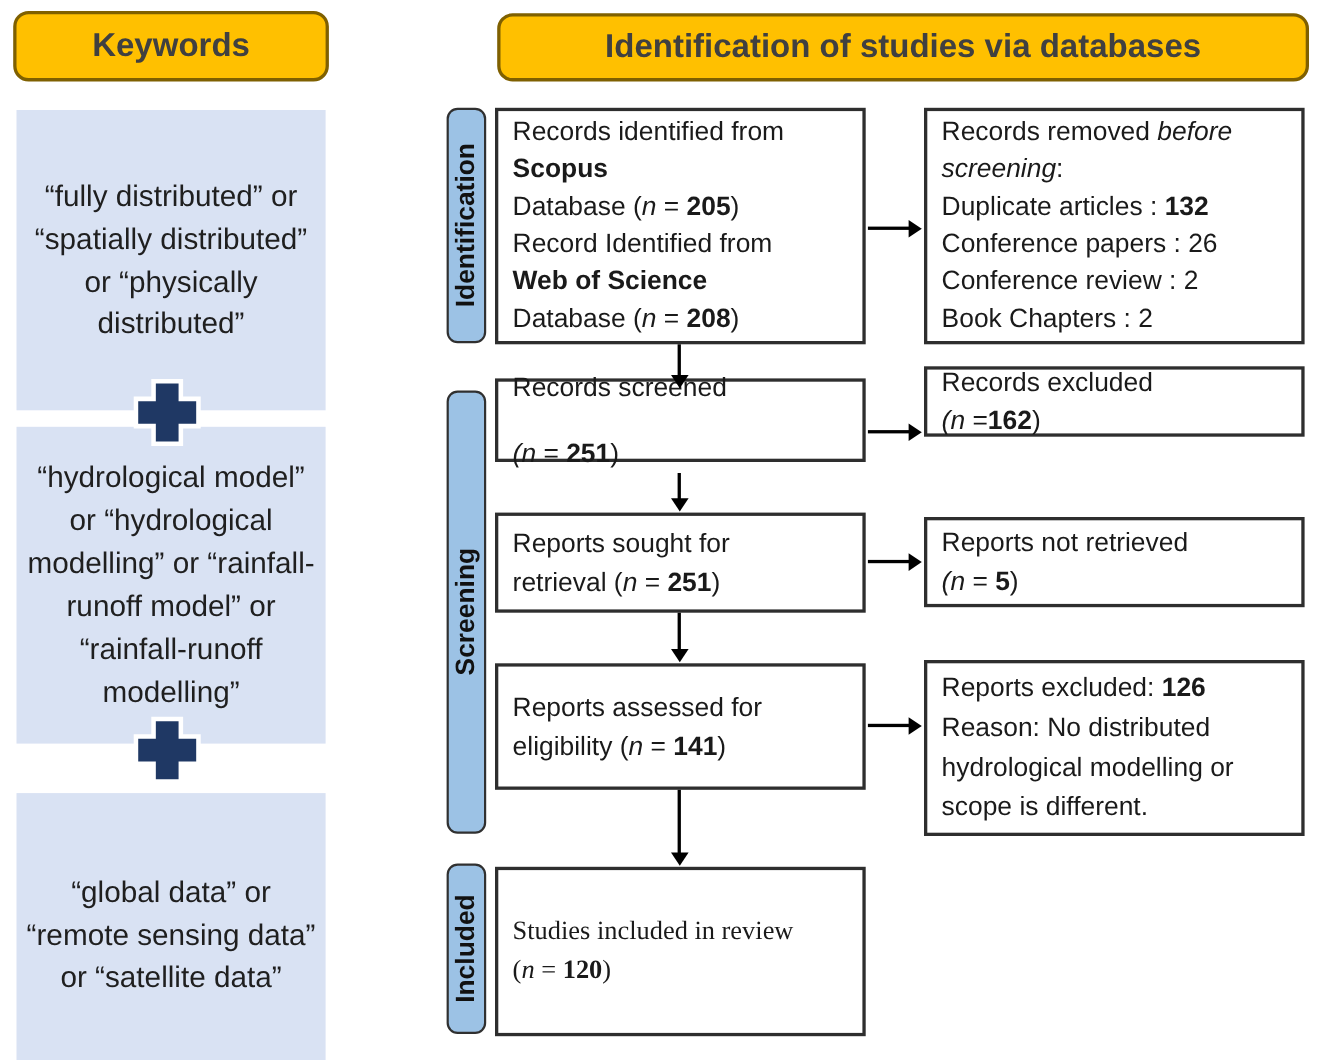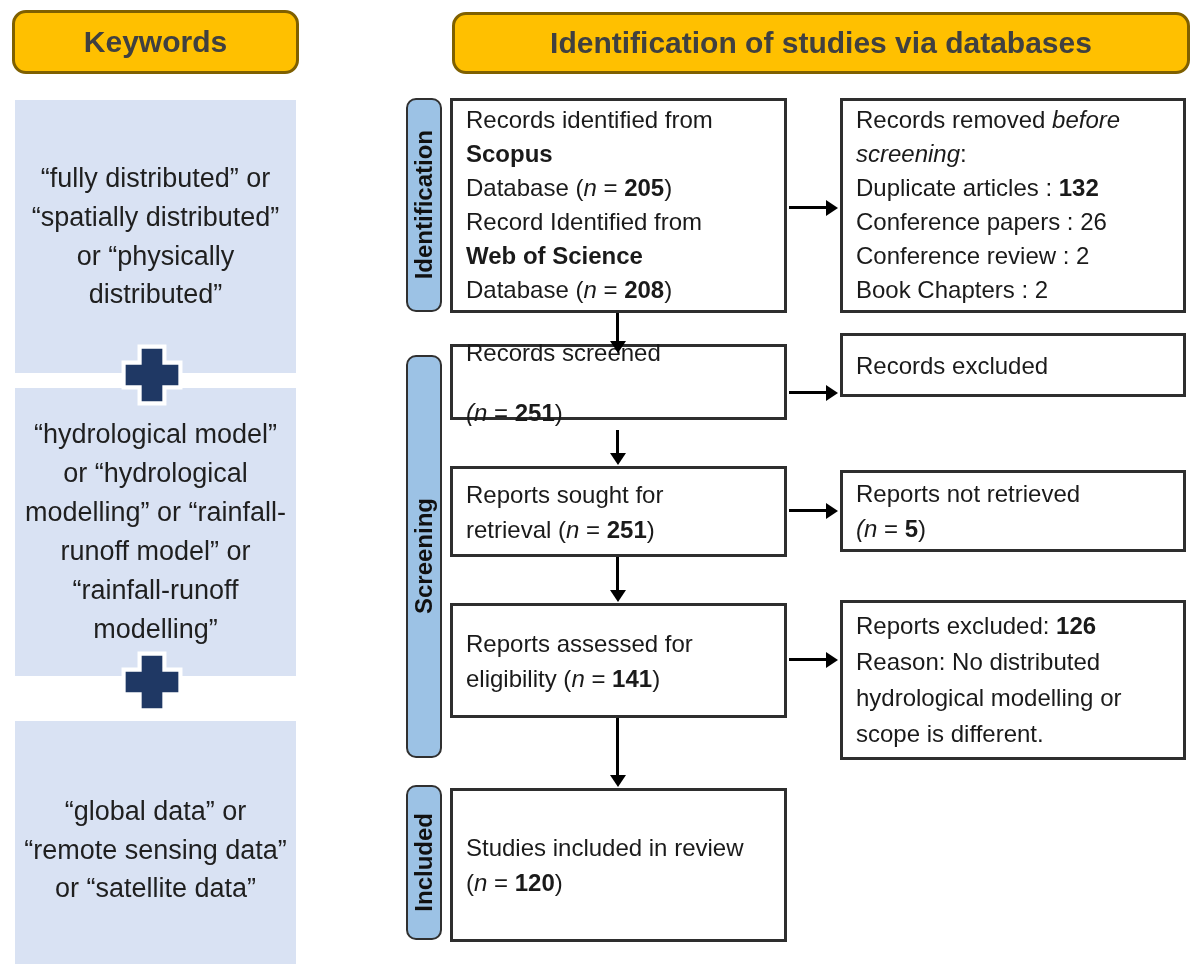--- a/index.html
+++ b/index.html
@@ -50,21 +50,21 @@
     font-size:24px; line-height:35px; padding:3px 8px 3px 13px;
   }
   .fbox.center { display:flex; flex-direction:column; justify-content:center; }
   .fbox.tight { line-height:34px; padding-top:2px; }
   .col-main  { left:450px; width:337px; }
   .col-right { left:840px; width:346px; }
   #box-identified { top:98px;  height:215px; }
   #box-screened   { top:344px; height:76px;gap:25px;  }
   #box-sought     { top:466px; height:91px;  }
   #box-assessed   { top:603px; height:115px; }
-  #box-included   { top:788px; height:154px; }
+  #box-included   { top:788px; height:154px;font-family:Liberation Serif, serif; }
   #box-removed         { top:98px;  height:215px; }
   #box-excluded        { top:333px; height:64px;  }
   #box-not-retrieved   { top:470px; height:82px;  }
   #box-reports-excluded{ top:600px; height:160px; line-height:36px; }
   .bold { font-weight:bold; }
   .it   { font-style:italic; }
   
   .hline { position:absolute; height:3px; background:var(--color-arrow,#000); }
   .hline::after {
     content:""; position:absolute; right:-11px; top:-6.5px;
@@ -158,20 +158,21 @@
     <div><span>Records removed </span><span class="it">before</span></div>
     <div><span class="it">screening</span><span>:</span></div>
     <div><span>Duplicate articles : </span><span class="bold">132</span></div>
     <div>Conference papers : 26</div>
     <div>Conference review : 2</div>
     <div>Book Chapters : 2</div>
   </div>
 
   <div class="fbox col-right center" id="box-excluded">
     <div><span>Records excluded</span></div>
+    <div><span class="it">(n</span><span> =</span><span class="bold">162</span><span>)</span></div>
   </div>
 
   <div class="fbox col-right center" id="box-not-retrieved">
     <div><span>Reports not retrieved</span></div>
     <div><span class="it">(n</span><span> = </span><span class="bold">5</span><span>)</span></div>
   </div>
 
   <div class="fbox col-right center" id="box-reports-excluded">
     <div><span>Reports excluded: </span><span class="bold">126</span></div>
     <div>Reason: No distributed</div>

